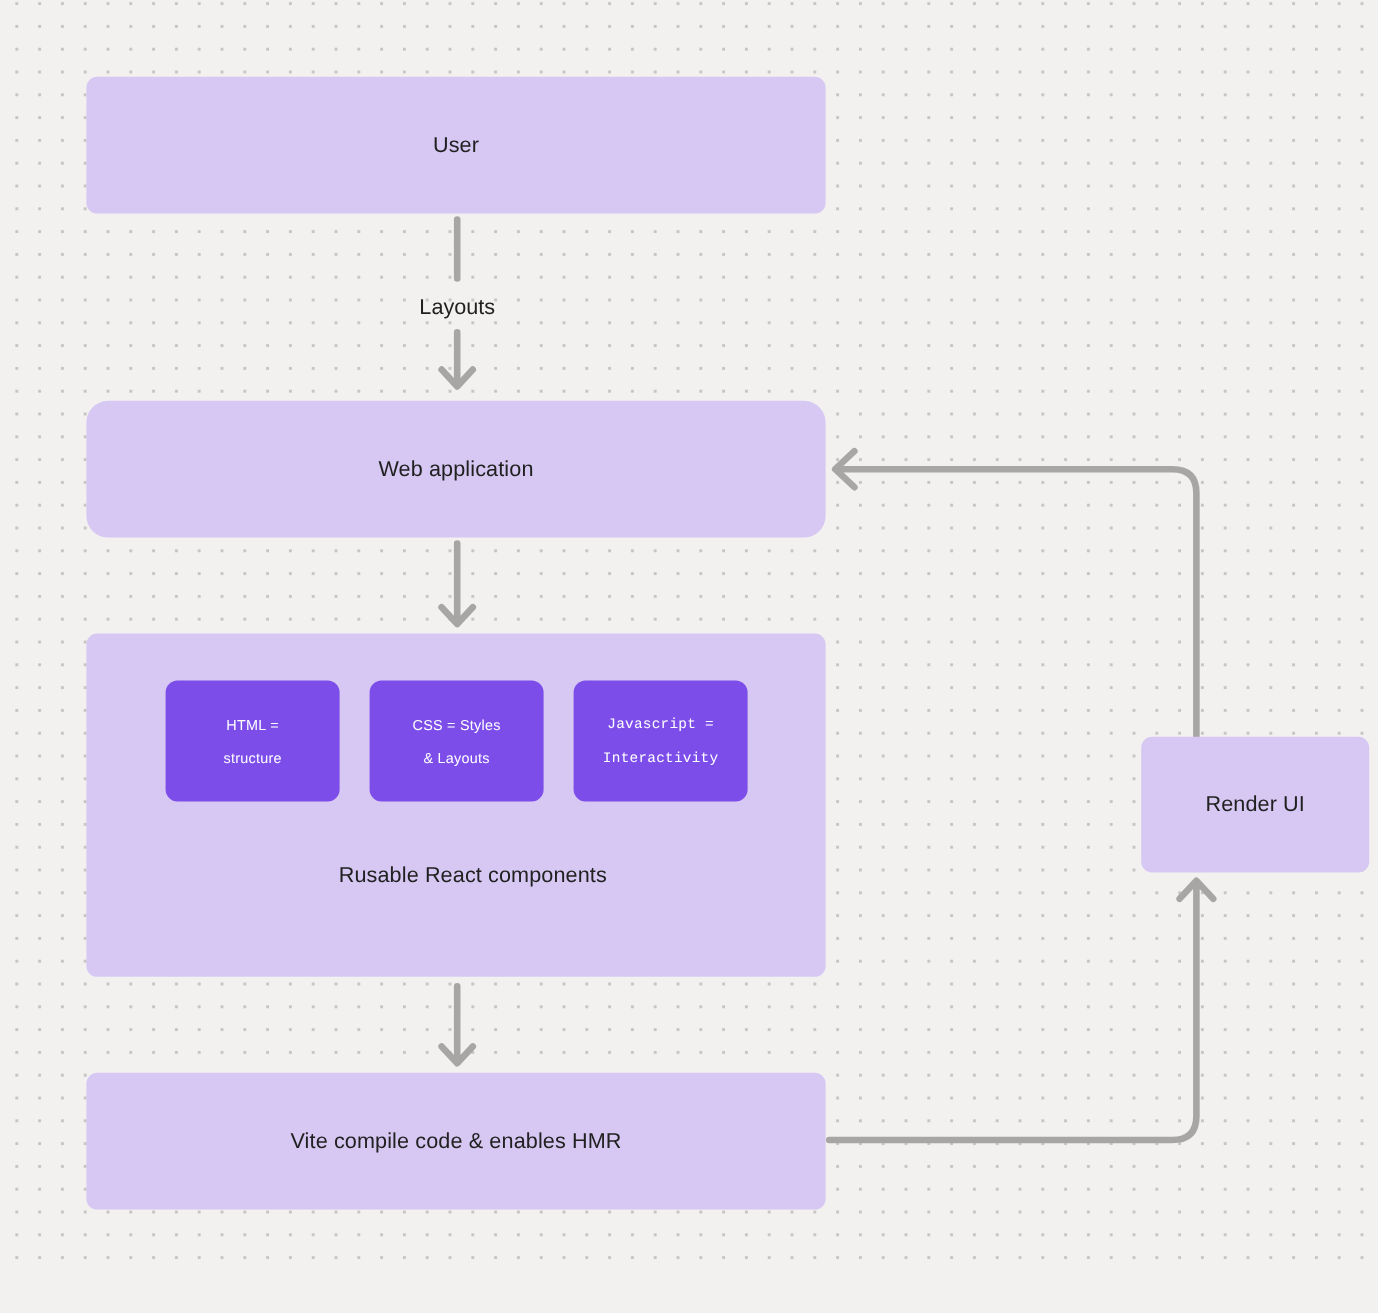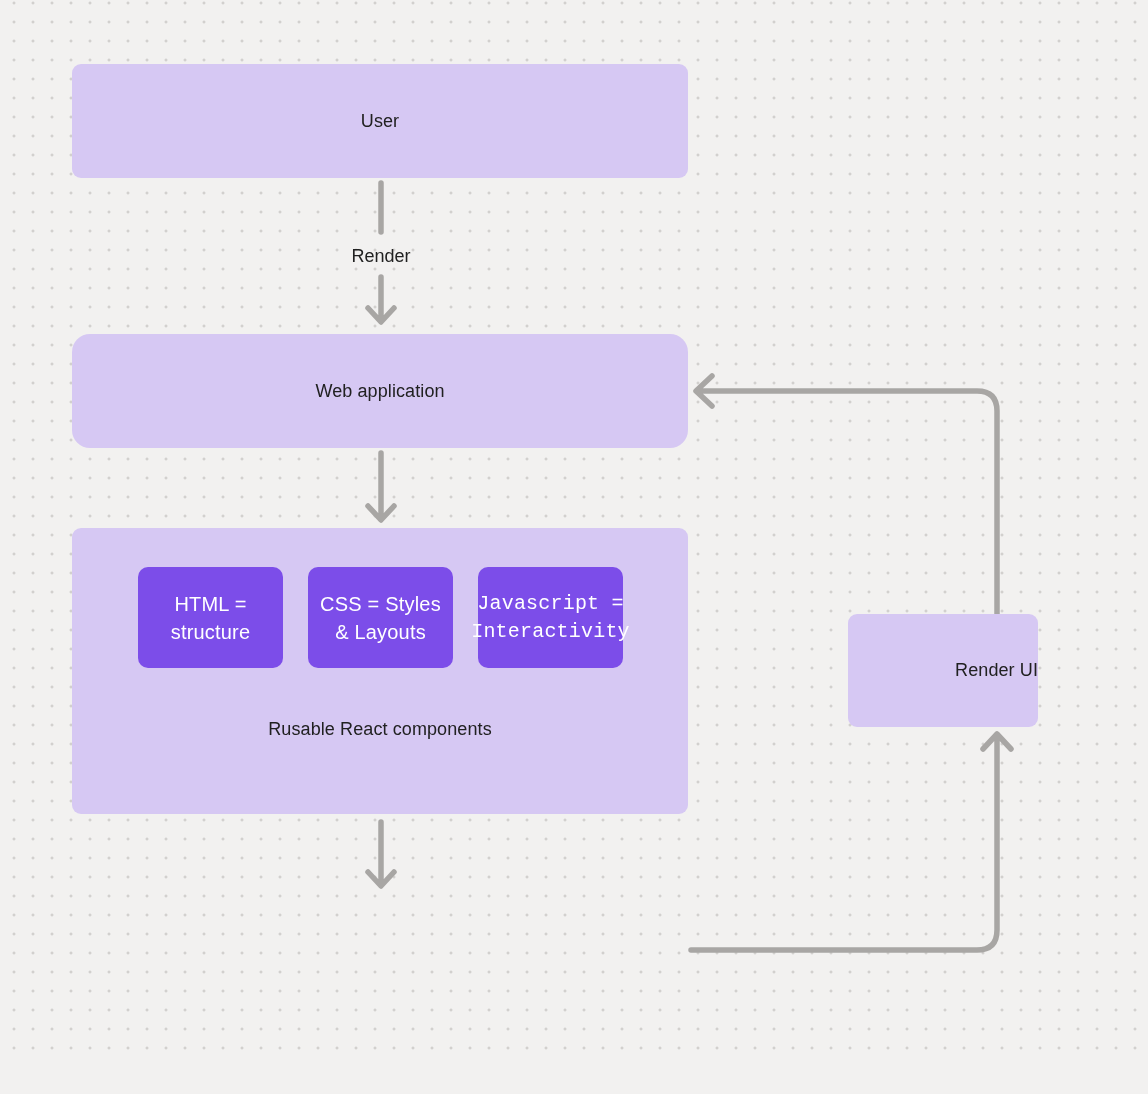--- a/index.html
+++ b/index.html
@@ -39,47 +39,47 @@
     font-weight: 400;
     color: var(--label-text);
     letter-spacing: 0.1px;
     text-align: center;
   }
 
   .node-user            { left: 72px;  top: 64px;  width: 616px; height: 114px; }
   .node-web-application { left: 72px;  top: 334px; width: 616px; height: 114px; border-radius: 18px; }
   .node-group           { left: 72px;  top: 528px; width: 616px; height: 286px; display: block; }
   .node-vite            { left: 72px;  top: 894px; width: 616px; height: 114px; }
-  .node-render-ui       { left: 848px; top: 614px; width: 190px; height: 113px; justify-content: flex-end; }
+  .node-render-ui       { left: 951px; top: 614px; width: 190px; height: 113px; }
 
   .chip {
     position: absolute;
     top: 39px;
     width: 145px;
     height: 101px;
     background: var(--chip-fill);
     border-radius: 10px;
     display: flex;
     align-items: center;
     justify-content: center;
   }
   .chip-1 { left: 66px; }
   .chip-2 { left: 236px; justify-content: center; }
   .chip-3 { left: 406px; font-family: Liberation Mono, monospace; }
   .chip-label {
-    font-size: 20px;
+    font-size: 12px;
     line-height: 28px;
     color: var(--chip-text);
     text-align: center;
     white-space: pre-line;
     letter-spacing: 0.2px;
   }
   .group-caption {
     position: absolute;
-    left: 0;
+    left: 14px;
     top: 191px;
     width: 100%;
     text-align: center;
   }
 
   .edge-label {
     position: absolute;
     left: 321px;
     top: 246px;
     width: 120px;
@@ -117,21 +117,21 @@
 
     <path d="M691 950 H977 Q997 950 997 930 V739 M983 749 L997 734 L1011 749"></path>
 
     <path d="M997 614 V411 Q997 391 977 391 H701 M712 376 L696 391 L712 406"></path>
   </svg>
 
   <div class="node node-user">
     <span class="node-label">User</span>
   </div>
 
-  <div class="edge-label">Render</div>
+  <div class="edge-label">Layouts</div>
 
   <div class="node node-web-application">
     <span class="node-label">Web application</span>
   </div>
 
   <div class="node node-group">
     <div class="chip chip-1">
       <span class="chip-label">HTML =
 structure</span>
     </div>
@@ -139,18 +139,21 @@
       <span class="chip-label">CSS = Styles
 &amp; Layouts</span>
     </div>
     <div class="chip chip-3">
       <span class="chip-label">Javascript =
 Interactivity</span>
     </div>
     <div class="group-caption node-label">Rusable React components</div>
   </div>
 
+  <div class="node node-vite">
+    <span class="node-label">Vite compile code &amp; enables HMR</span>
+  </div>
 
   <div class="node node-render-ui">
     <span class="node-label">Render UI</span>
   </div>
 
 </div>
 
 </body></html>

